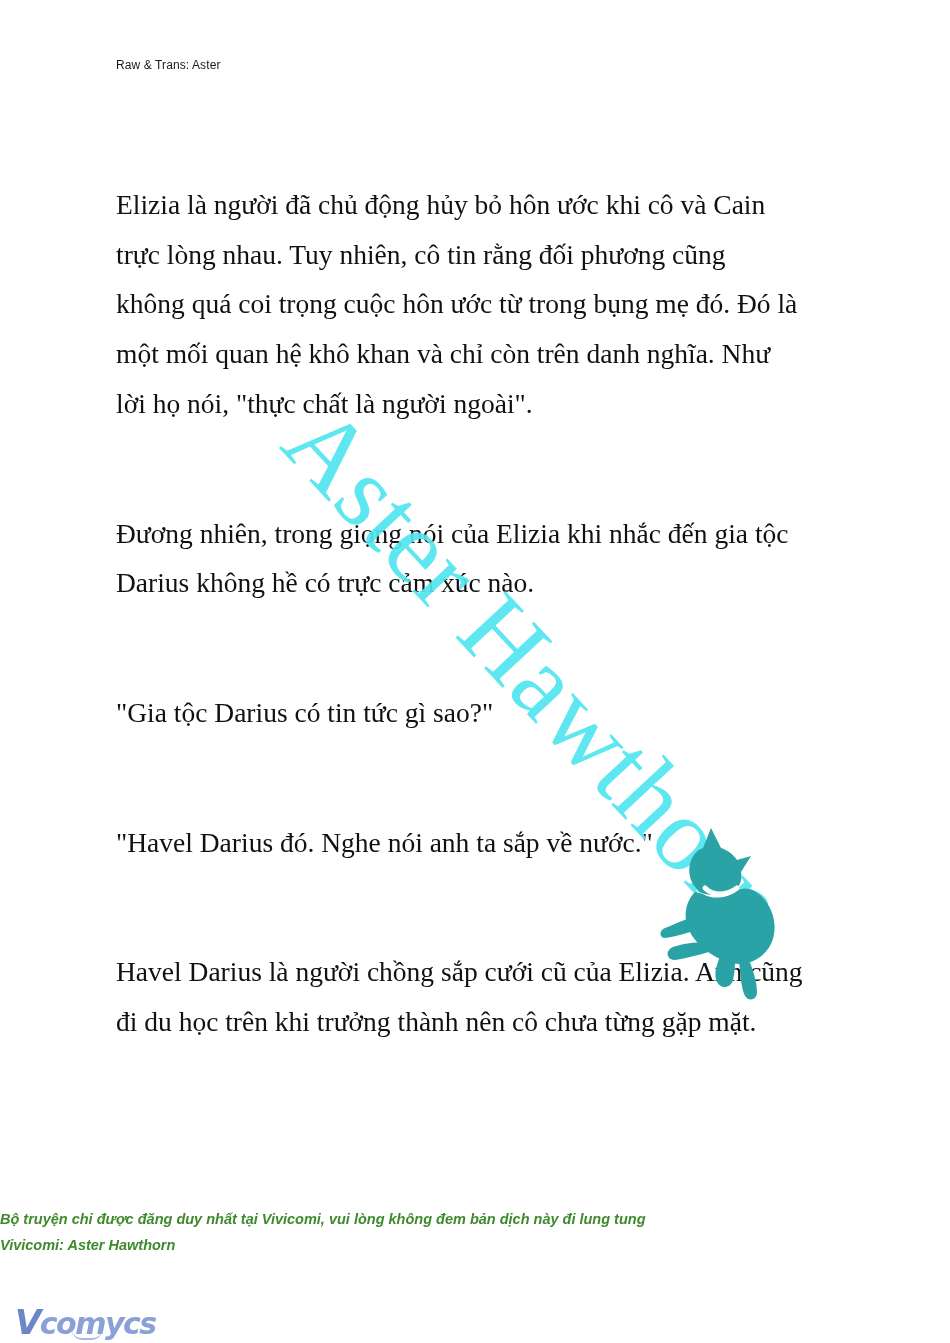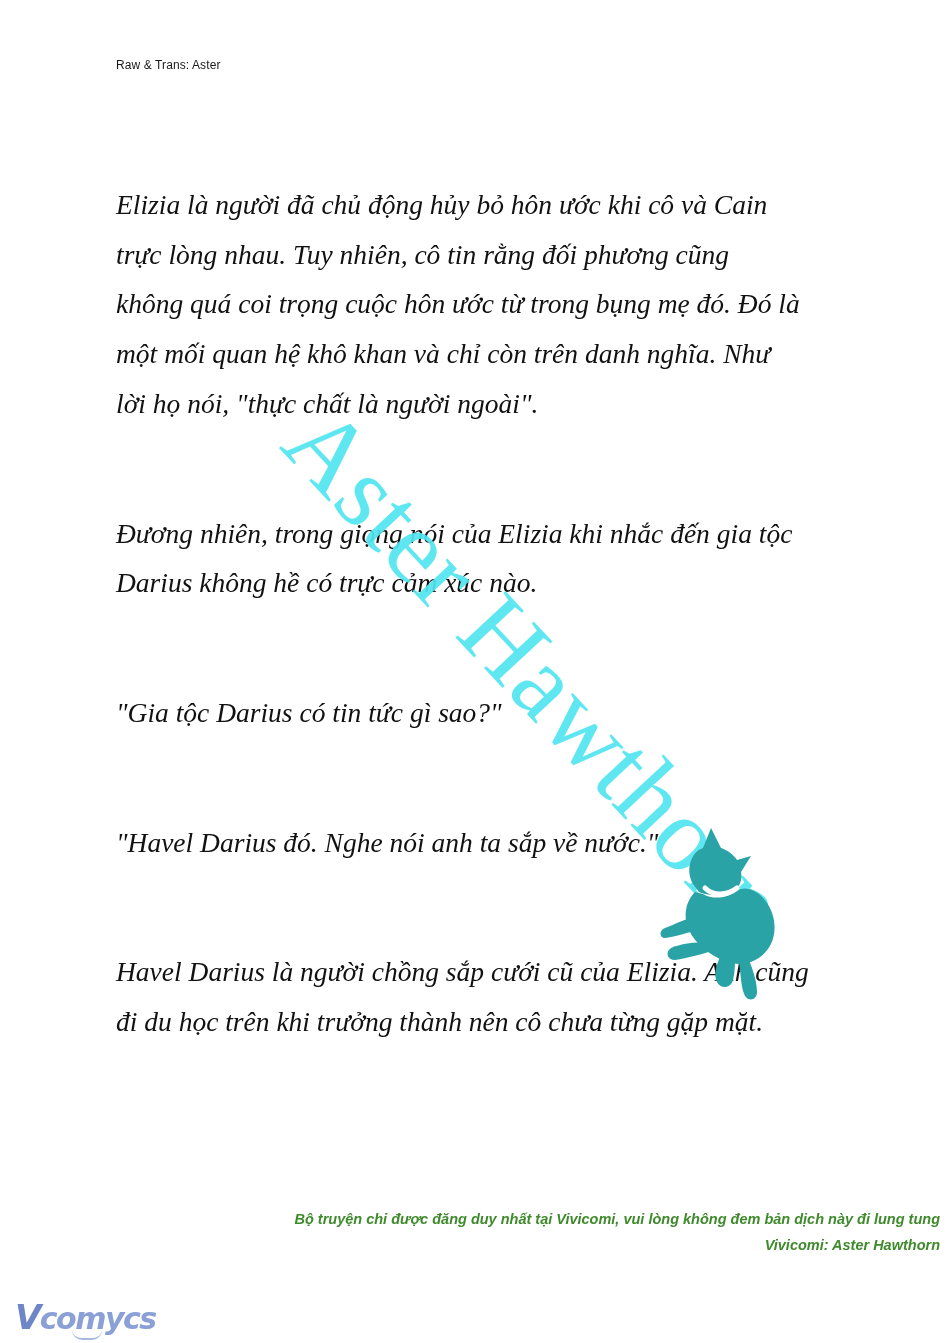--- a/index.html
+++ b/index.html
@@ -36,21 +36,21 @@
       width: 740px;
       font-family: "Liberation Serif", serif;
       font-size: 27.5px;
       line-height: 49.7px;
       color: #111111;
     }
     .para {
       margin: 0;
       white-space: nowrap;
     }
-    .para .line { display: block; font-style: italic; }
+    .para .line { display: block; }
     .gap-large { height: 80px; }
 
     .watermark {
       position: absolute;
       left: 118px;
       top: 576px;
       font-family: "Liberation Serif", serif;
       font-size: 104px;
       color: #52e6f0;
       opacity: 0.92;
@@ -67,42 +67,42 @@
       top: 822px;
       width: 130px;
       height: 180px;
       z-index: 2;
     }
     .footer-note {
       position: absolute;
       left: 0;
       top: 1207px;
       width: 940px;
-      text-align: right;
+      text-align: left;
       font-family: "Liberation Sans", sans-serif;
       font-style: italic;
       font-weight: bold;
       font-size: 14.5px;
       line-height: 25.5px;
       color: #3f8a2c;
     }
     .footer-note .fline { display: block; }
     .logo {
       position: absolute;
       left: 15px;
       top: 1297px;
       width: 130px;
       height: 42px;
       font-family: "DejaVu Sans", sans-serif;
       font-style: italic;
       font-weight: bold;
       font-size: 30px;
       letter-spacing: -1.5px;
       color: #8aa0d6;
-      line-height: 40px;
+      line-height: 50px;
     }
     .logo .v {
       color: #6e86c8;
       font-size: 34px;
     }
     .logo-underline {
       position: absolute;
       left: 72px;
       top: 1330px;
       width: 30px;

